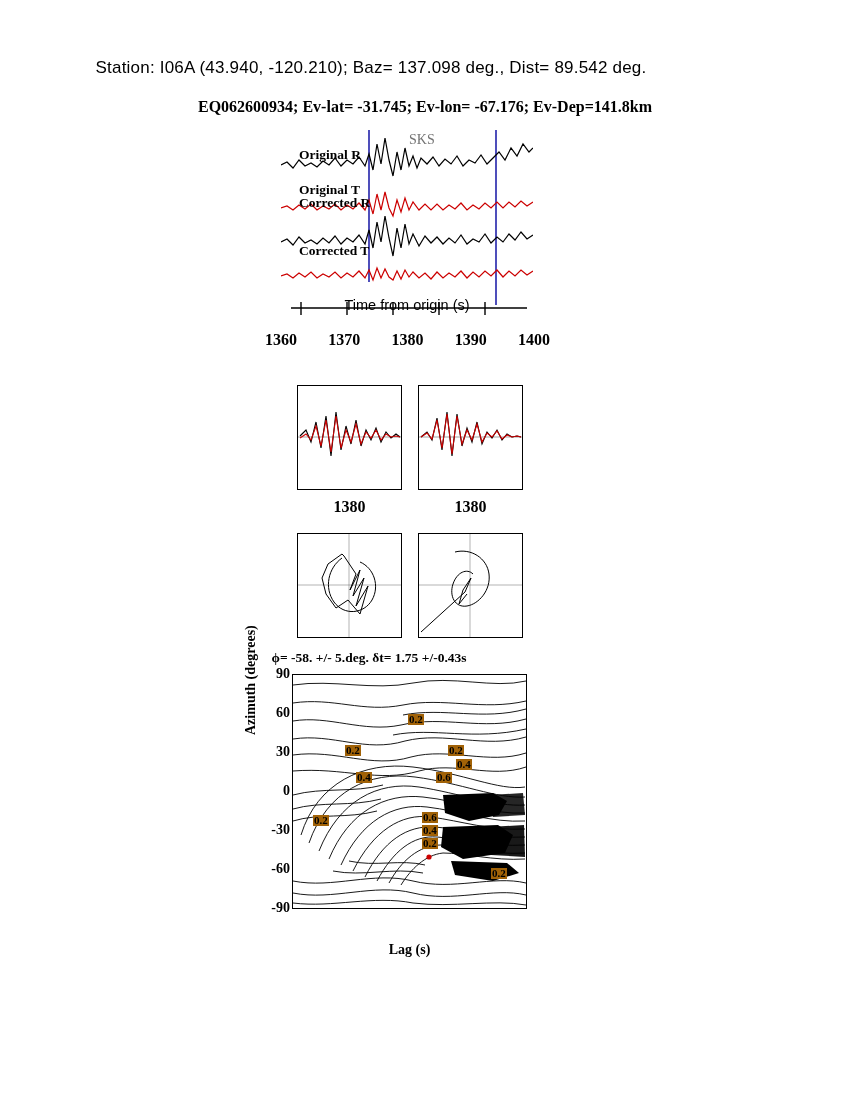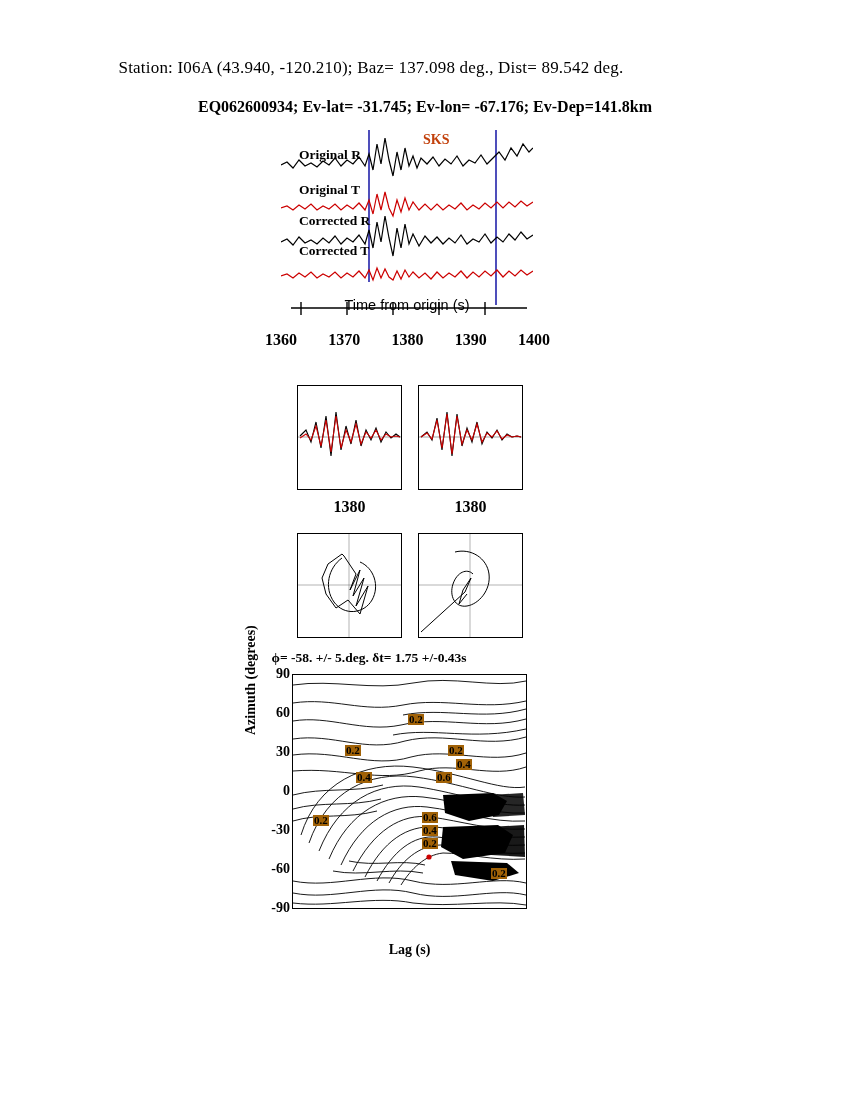--- a/index.html
+++ b/index.html
@@ -22,21 +22,20 @@
     height: 1100px;
   }
   .hdr1 {
     position: absolute;
     top: 58px;
     left: 0;
     width: 742px;
     text-align: center;
     font-size: 17px;
     letter-spacing: 0.2px;
-    font-family: Liberation Serif, serif;
   }
   .hdr2 {
     position: absolute;
     top: 98px;
     left: 0;
     width: 850px;
     text-align: center;
     font-size: 16px;
     font-weight: bold;
     font-family: "Liberation Serif", serif;
@@ -53,24 +52,23 @@
   .wlabel {
     position: absolute;
     font-family: "Liberation Serif", serif;
     font-weight: bold;
     font-size: 13.5px;
     white-space: nowrap;
   }
   .sks-label {
     position: absolute;
     font-family: "Liberation Serif", serif;
-    font-weight: bold;
-    font-size: 14px;
-    color: #c2410c;
-    margin-left: 14px;
+    font-weight: normal;
+    font-size: 14px;
+    color: #737373;
   }
   .time-axis-label {
     position: absolute;
     left: 281px;
     top: 297px;
     width: 252px;
     text-align: center;
     font-size: 14.5px;
     font-family: "Liberation Sans", sans-serif;
   }
@@ -216,21 +214,21 @@
       <line x1="10" y1="178" x2="246" y2="178" stroke="#000000" stroke-width="1.4"></line>
       <line x1="20" y1="172" x2="20" y2="185" stroke="#000000" stroke-width="1.4"></line>
       <line x1="66" y1="172" x2="66" y2="185" stroke="#000000" stroke-width="1.4"></line>
       <line x1="112" y1="172" x2="112" y2="185" stroke="#000000" stroke-width="1.4"></line>
       <line x1="158" y1="172" x2="158" y2="185" stroke="#000000" stroke-width="1.4"></line>
       <line x1="204" y1="172" x2="204" y2="185" stroke="#000000" stroke-width="1.4"></line>
     </svg>
 
     <div class="wlabel" style="left:18px; top:17px;">Original R</div>
     <div class="wlabel" style="left:18px; top:52px;">Original T</div>
-    <div class="wlabel" style="left:18px; top:83px;">Corrected R</div>
+    <div class="wlabel" style="left:18px; top:65px;">Corrected R</div>
     <div class="wlabel" style="left:18px; top:113px;">Corrected T</div>
     <div class="sks-label" style="left:128px; top:2px;">SKS</div>
   </div>
 
   <div class="time-axis-label">Time from origin (s)</div>
   <div class="ticklabels">
     <span>1360</span>
     <span>1370</span>
     <span>1380</span>
     <span>1390</span>

